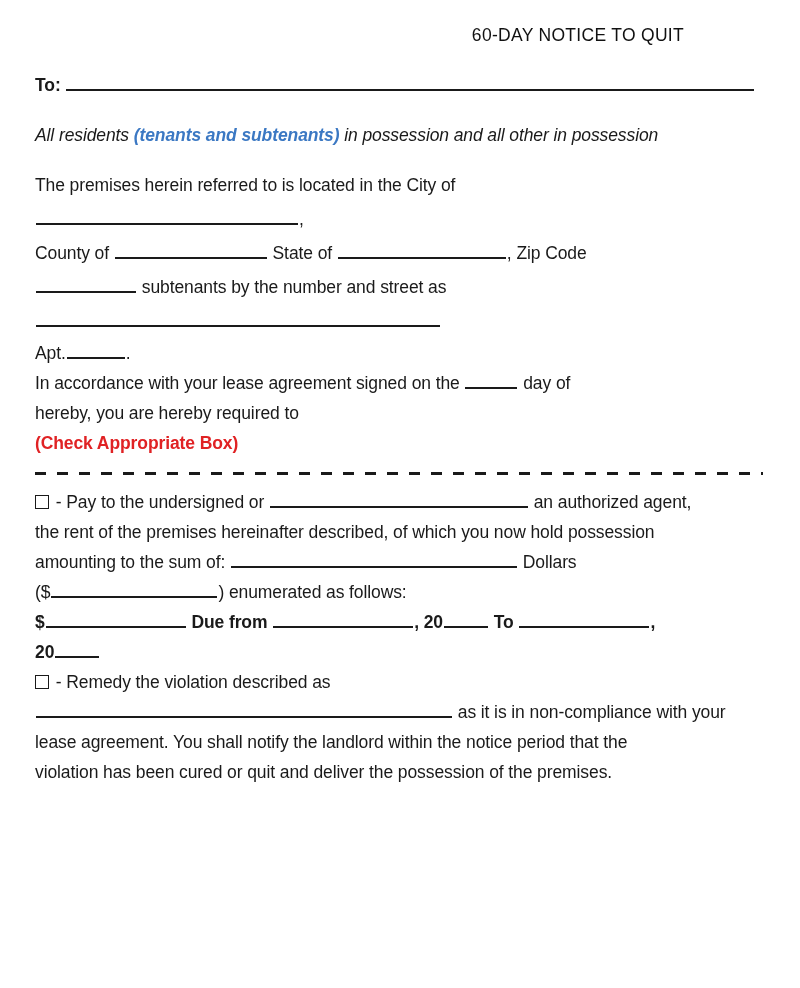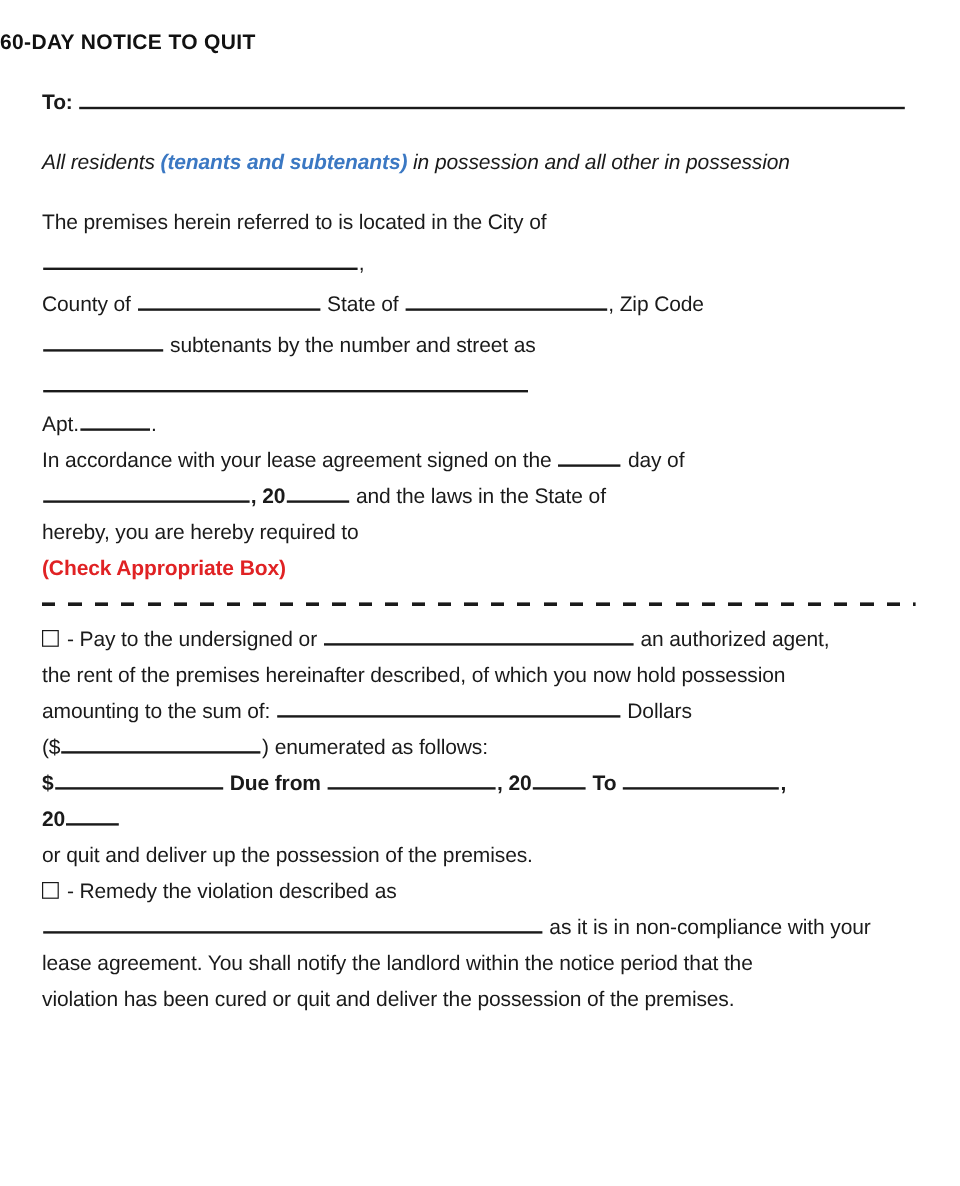--- a/index.html
+++ b/index.html
@@ -19,23 +19,23 @@
     background: #ffffff;
     overflow: hidden;
     box-sizing: border-box;
     padding: 0;
   }
   .doc-title {
     position: absolute;
     top: 25px;
     left: 0;
     width: 684px;
-    text-align: left;
+    text-align: right;
     font-size: 17.5px;
-    font-weight: bold;
+    font-weight: normal;
     letter-spacing: 0.3px;
     color: #111111;
   }
   .body-area {
     position: absolute;
     top: 62px;
     left: 35px;
     width: 730px;
   }
   .line {
@@ -155,24 +155,20 @@
     <div class="line tight">
       <span>Apt.</span><span class="blank w-apt"></span><span>.</span>
     </div>
 
     <div class="line tight">
       <span>In accordance with your lease agreement signed on the</span>
       <span class="blank w-day"></span>
       <span>day of</span>
     </div>
 
-    <div class="line tight">
-      <span class="blank w-month"></span><span class="b">, 20</span><span class="blank w-year"></span>
-      <span>and the laws in the State of</span>
-    </div>
 
 
     <div class="line tight">
       <span>hereby, you are hereby required to</span>
     </div>
 
     <div class="line tight">
       <span class="bi red">(Check Appropriate Box)</span>
     </div>
 
@@ -206,23 +202,20 @@
       <span>Due from</span>
       <span class="blank w-from"></span><span>, 20</span><span class="blank w-yr2"></span>
       <span>To</span>
       <span class="blank w-to2"></span><span>,</span>
     </div>
 
     <div class="line tight b">
       <span>20</span><span class="blank w-yr3"></span>
     </div>
 
-    <div class="line tight">
-      <span>or quit and deliver up the possession of the premises.</span>
-    </div>
 
     <div class="line tight">
       <span class="checkbox"></span>
       <span>-</span>
       <span>Remedy the violation described as</span>
     </div>
 
     <div class="line tight">
       <span class="blank w-viol"></span>
       <span>as it is in non-compliance with your</span>

